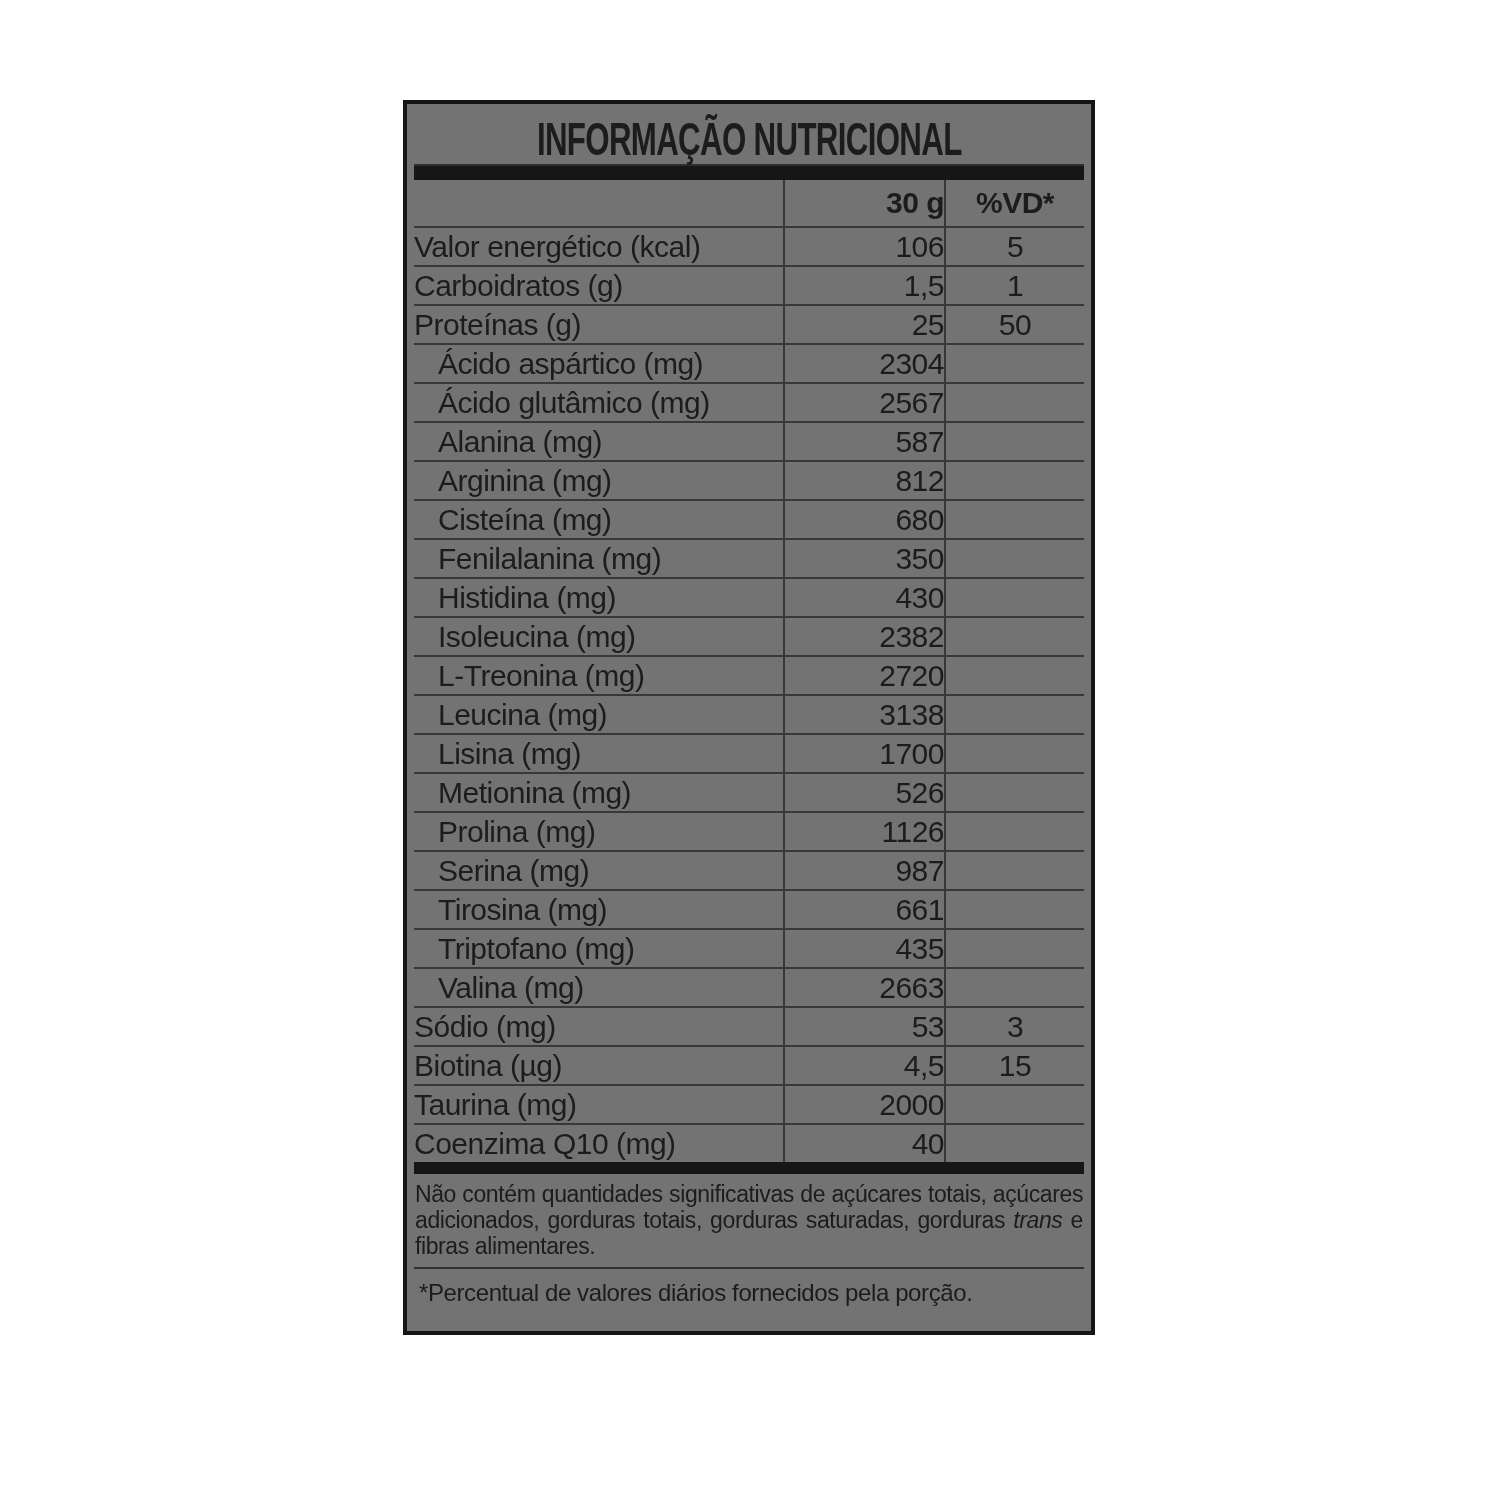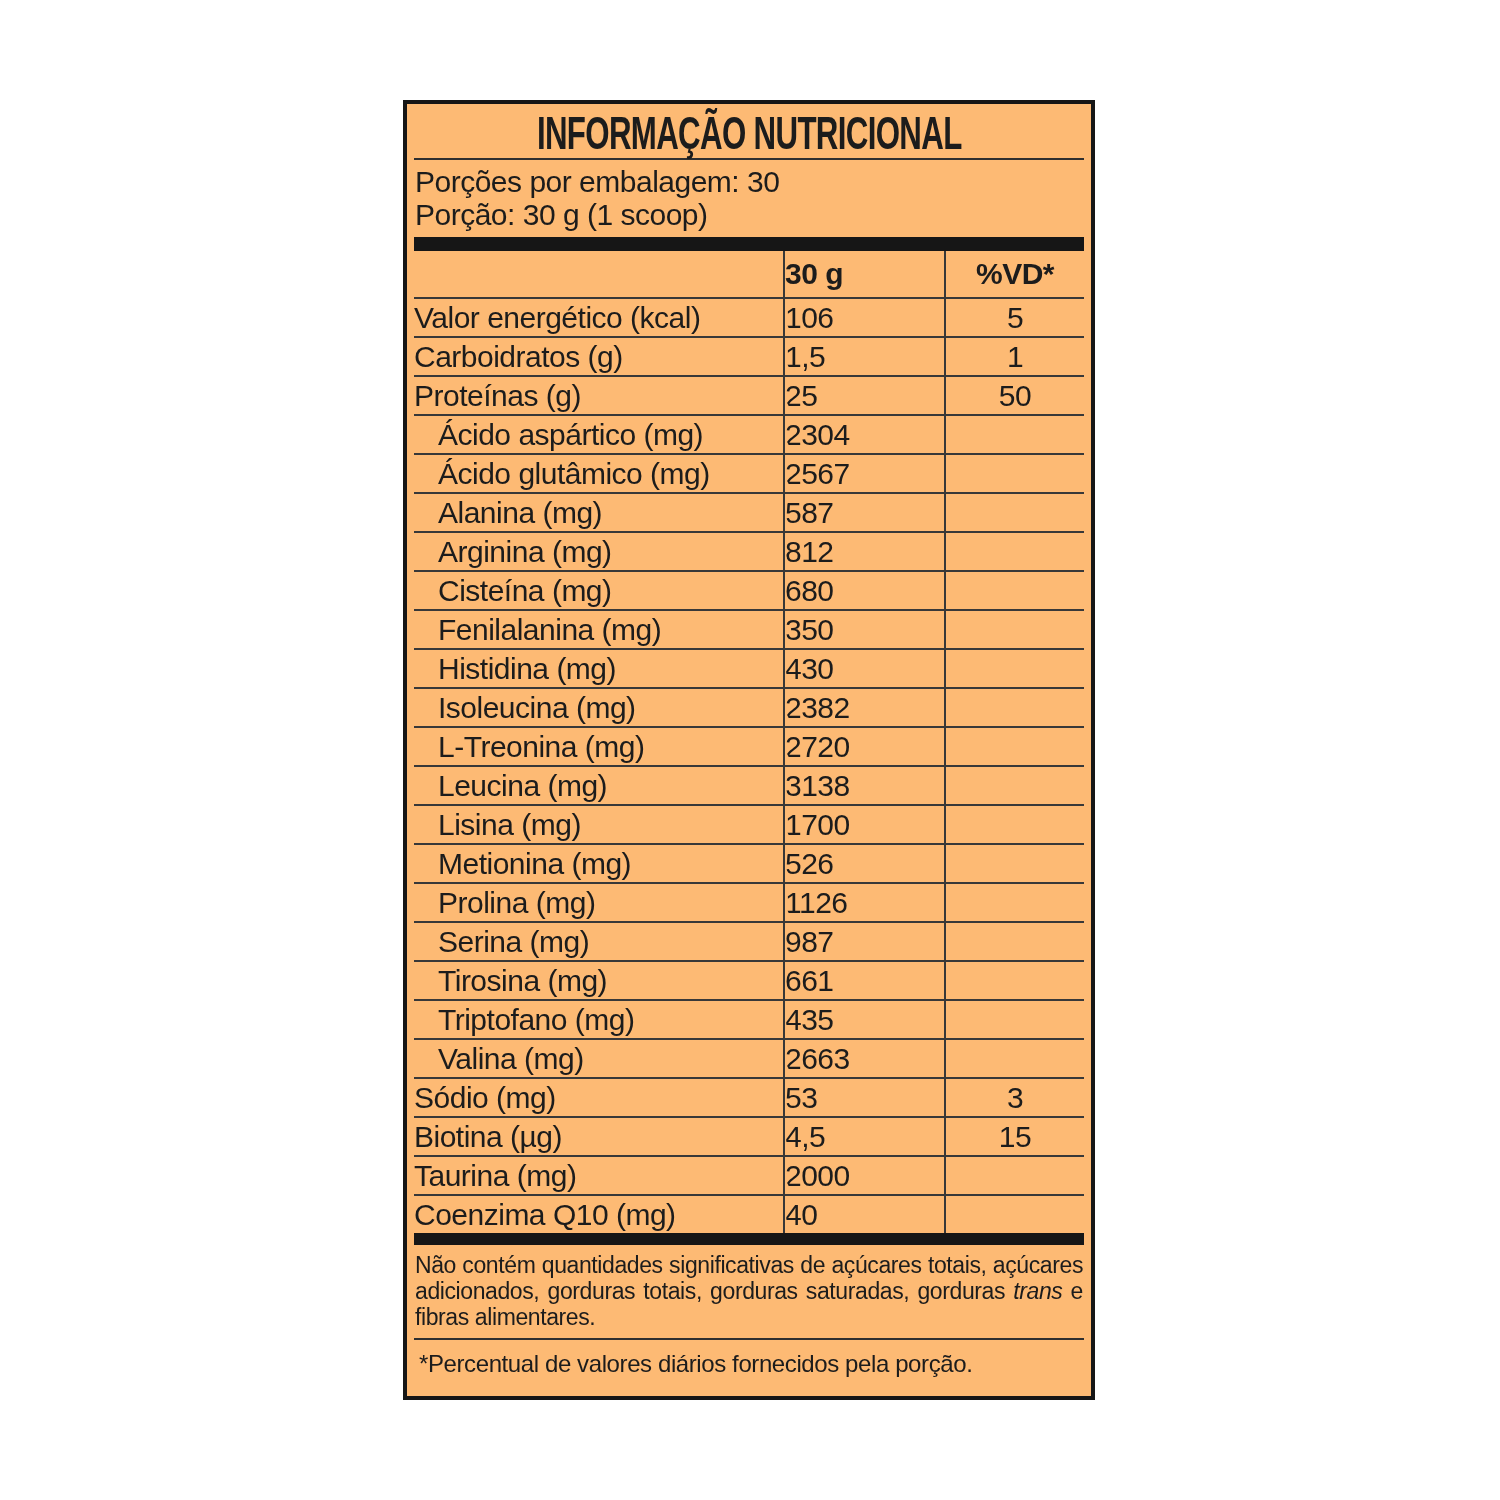--- a/index.html
+++ b/index.html
@@ -18,22 +18,22 @@
     background: #ffffff;
     overflow: hidden;
   }
   .label-box {
     position: absolute;
     left: 403px;
     top: 100px;
     width: 692px;
     box-sizing: border-box;
     border: 4px solid #161616;
-    padding: 4px 7px;
-    background: #fdba74;
+    padding: 10px 7px;
+    background: #737373;
   }
   .title-row {
     height: 50px;
     line-height: 50px;
     text-align: center;
     border-bottom: 2px solid #2f2f2f;
     overflow: visible;
     white-space: nowrap;
   }
   .title-text {
@@ -81,22 +81,21 @@
     vertical-align: middle;
     border-bottom: 2px solid #383838;
     padding: 0;
     overflow: hidden;
     white-space: nowrap;
   }
   table.nutri tbody tr:last-child td { border-bottom: none; }
   .colmid {
     border-left: 2px solid #383838;
     border-right: 2px solid #383838;
-    text-align: left;
-    border-radius: 18px;
+    text-align: right;
   }
   .colend { text-align: center; }
   td.name-cell { padding-left: 8px; text-align: left; }
   tr.indent td.name-cell { padding-left: 24px; }
   .footnote {
     margin: 0;
     padding: 7px 1px 8px 1px;
     font-size: 23px;
     line-height: 26px;
     letter-spacing: -0.4px;
@@ -118,24 +117,20 @@
 </head>
 <body>
 
 <div class="page">
   <div class="label-box">
 
     <div class="title-row">
       <span class="title-text">INFORMAÇÃO NUTRICIONAL</span>
     </div>
 
-    <div class="servings">
-      <div>Porções por embalagem: 30</div>
-      <div>Porção: 30 g (1 scoop)</div>
-    </div>
 
     <div class="bar"></div>
 
     <table class="nutri">
       <colgroup>
           <col class="c1">
           <col class="c2">
           <col class="c3">
         </colgroup>
       <thead>

